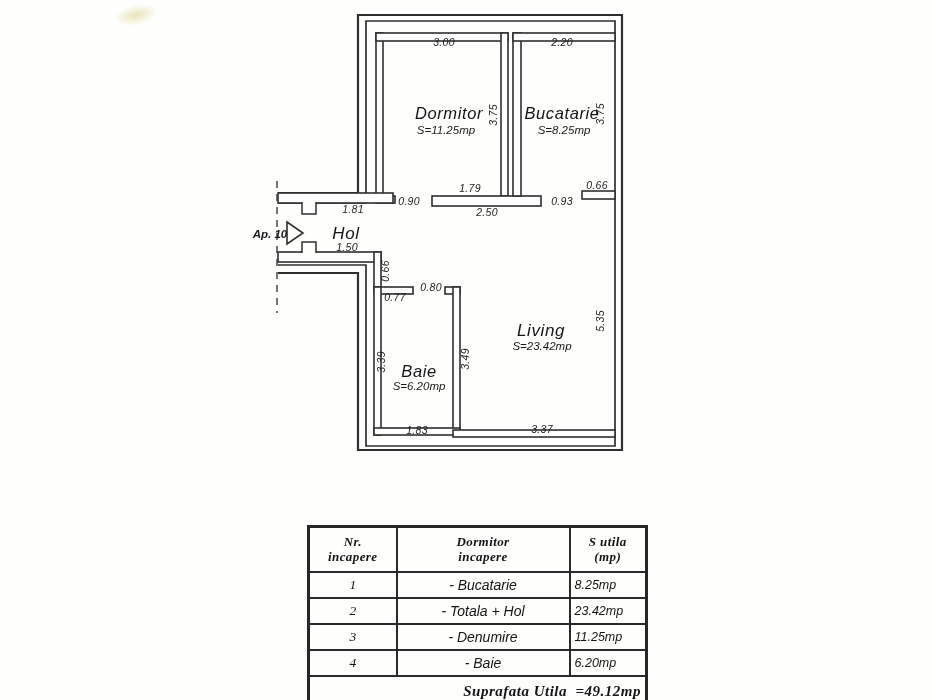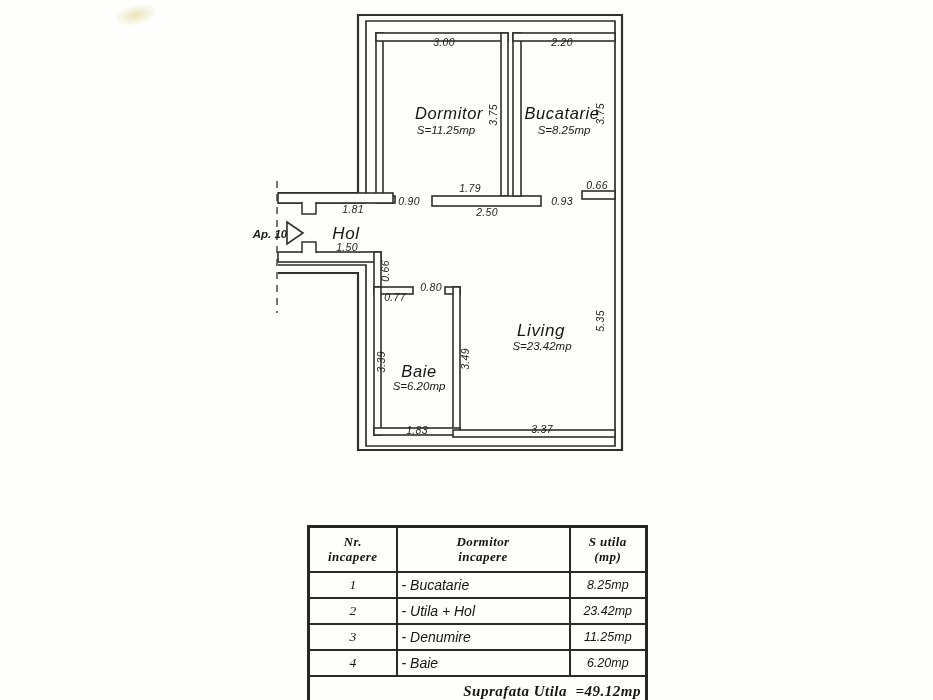--- a/index.html
+++ b/index.html
@@ -14,22 +14,22 @@
   .dim{font:italic 10.5px "Liberation Sans",sans-serif;fill:#1c1c1c;letter-spacing:.3px;}
   .room{font:italic 17px "Liberation Sans",sans-serif;fill:#141414;letter-spacing:.6px;}
   .arealbl{font:italic 11.5px "Liberation Sans",sans-serif;fill:#1a1a1a;}
   .ap{font:italic 600 11.5px "Liberation Sans",sans-serif;fill:#1a1a1a;}
   table.area-table{position:absolute;left:307px;top:525px;width:338px;border-collapse:collapse;
           table-layout:fixed;color:#141414;border:3px solid #262626;}
   .area-table th,.area-table td{border:2px solid #2a2a2a;padding:4px;vertical-align:middle;}
   .area-table th{font:italic 600 13px "Liberation Serif",serif;line-height:1.15;
           text-align:center;height:35px;letter-spacing:.4px;}
   .nr-cell{font:italic 13.5px "Liberation Serif",serif;text-align:center;}
-  .name-cell{font:italic 14px "Liberation Sans",sans-serif;text-align:left;padding-left:24px;}
-  .val-cell{font:italic 12.5px "Liberation Sans",sans-serif;text-align:center;padding-right:14px;}
+  .name-cell{font:italic 14px "Liberation Sans",sans-serif;text-align:center;padding-left:24px;}
+  .val-cell{font:italic 12.5px "Liberation Sans",sans-serif;text-align:left;padding-right:14px;}
   .foot-cell{font:italic 700 15px "Liberation Serif",serif;text-align:right;white-space:pre;
           letter-spacing:.5px;height:20px;}
   tr.body-row{height:21px;}
 </style>
 </head>
 <body>
 
 <div class="canvas">
   <div class="smudge"></div>
 
@@ -114,21 +114,21 @@
         <div>(mp)</div>
       </th>
     </tr>
     <tr class="body-row">
       <td class="nr-cell">1</td>
       <td class="name-cell">- Bucatarie</td>
       <td class="val-cell">8.25mp</td>
     </tr>
     <tr class="body-row">
       <td class="nr-cell">2</td>
-      <td class="name-cell">- Utila + Hol</td>
+      <td class="name-cell">- Totala + Hol</td>
       <td class="val-cell">23.42mp</td>
     </tr>
     <tr class="body-row">
       <td class="nr-cell">3</td>
       <td class="name-cell">- Denumire</td>
       <td class="val-cell">11.25mp</td>
     </tr>
     <tr class="body-row">
       <td class="nr-cell">4</td>
       <td class="name-cell">- Baie</td>

